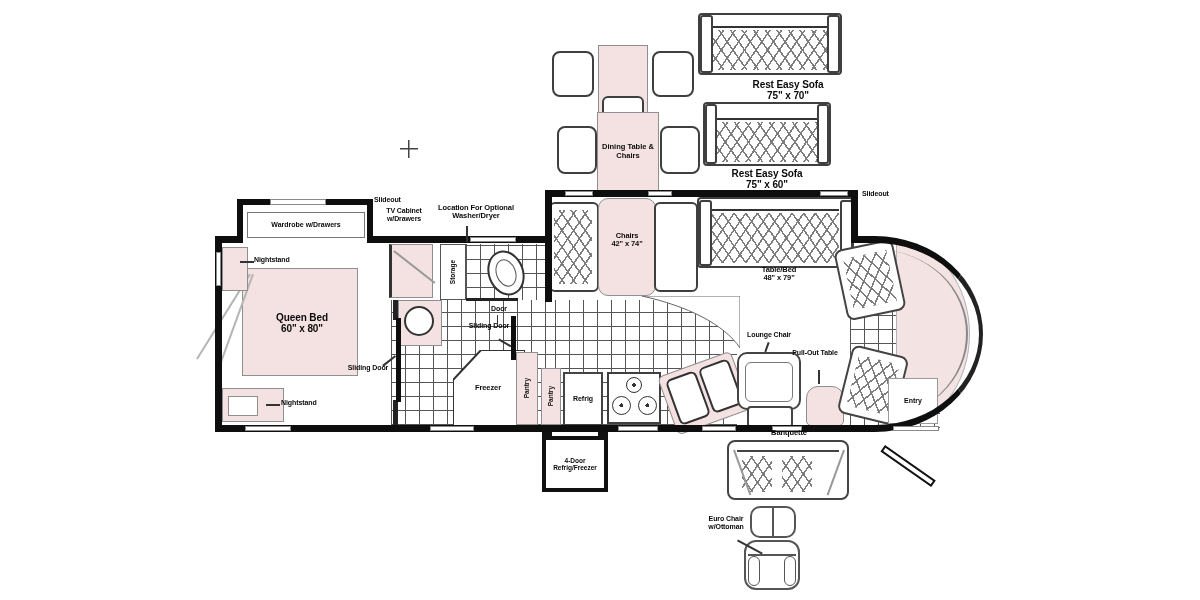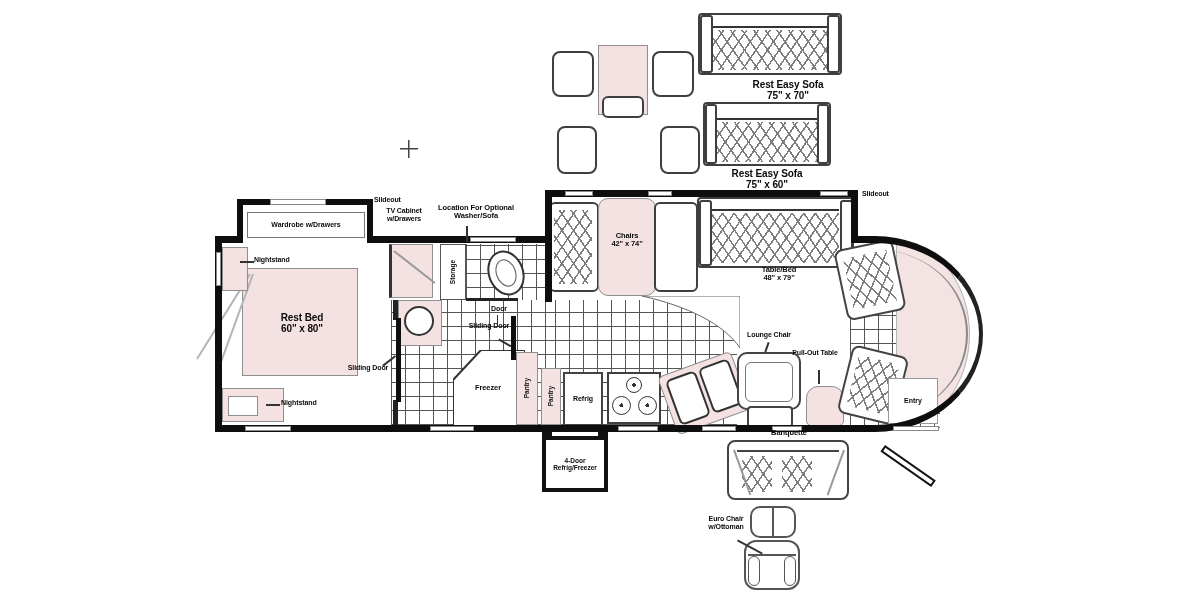--- a/index.html
+++ b/index.html
@@ -27,20 +27,21 @@
 </head>
 <body>
 
 <div id="canvas">
 
   <div class="e pinkbx f" style="left:598px;top:45px;width:50px;height:70px;"></div>
   <div class="e whitebx f" style="left:552px;top:51px;width:42px;height:46px;border-radius:8px;"></div>
   <div class="e whitebx f" style="left:652px;top:51px;width:42px;height:46px;border-radius:8px;"></div>
   <div class="e whitebx f" style="left:602px;top:96px;width:42px;height:22px;border-radius:6px;"></div>
 
+  <div class="e pinkbx flexc f" style="left:597px;top:112px;width:62px;height:80px;font-size:7.5px;padding:4px;">Dining Table &amp; Chairs</div>
   <div class="e whitebx f" style="left:557px;top:126px;width:40px;height:48px;border-radius:8px;"></div>
   <div class="e whitebx f" style="left:660px;top:126px;width:40px;height:48px;border-radius:8px;"></div>
 
   <div class="e whitebx f" style="left:698px;top:13px;width:144px;height:62px;border-radius:4px;"></div>
   <div class="e whitebx f" style="left:700px;top:15px;width:13px;height:58px;border-radius:3px;"></div>
   <div class="e whitebx f" style="left:827px;top:15px;width:13px;height:58px;border-radius:3px;"></div>
   <div class="e f" style="left:713px;top:26px;width:114px;height:1.5px;background:#333;"></div>
   <div class="e vh f" style="left:713px;top:30px;width:114px;height:40px;"></div>
   <div class="lbl" style="left:733px;top:79px;width:110px;">
     <div>Rest Easy Sofa</div>
@@ -91,40 +92,40 @@
   <div class="win" style="left:618px;top:426px;width:40px;height:5px;"></div>
   <div class="win" style="left:702px;top:426px;width:34px;height:5px;"></div>
   <div class="win" style="left:772px;top:426px;width:30px;height:5px;"></div>
   <div class="win" style="left:893px;top:426px;width:46px;height:5px;"></div>
   <div class="win" style="left:216px;top:252px;width:5px;height:34px;"></div>
 
   <div class="e pinkbx f" style="left:242px;top:268px;width:116px;height:108px;"></div>
   <div class="e f" style="left:252px;top:274px;width:1.5px;height:100px;background:#b5b5b5;transform:rotate(20deg);transform-origin:top;"></div>
   <div class="e f" style="left:249px;top:274px;width:1.5px;height:100px;background:#b5b5b5;transform:rotate(32deg);transform-origin:top;"></div>
   <div class="lbl" style="left:262px;top:312px;width:80px;">
-    <div>Rest Bed</div>
+    <div>Queen Bed</div>
     <div>60" x 80"</div>
   </div>
   <div class="e pinkbx f" style="left:222px;top:247px;width:26px;height:44px;"></div>
   <div class="ln" style="left:240px;top:261px;width:14px;height:1.5px;"></div>
   <div class="lbl" style="left:254px;top:256px;width:50px;font-size:7px;text-align:left;">Nightstand</div>
   <div class="e pinkbx f" style="left:222px;top:388px;width:62px;height:34px;"></div>
   <div class="e f" style="left:228px;top:396px;width:30px;height:20px;background:#fff;border:1px solid #8f8f8f;"></div>
   <div class="ln" style="left:266px;top:404px;width:14px;height:1.5px;"></div>
   <div class="lbl" style="left:281px;top:399px;width:50px;font-size:7px;text-align:left;">Nightstand</div>
 
   <div class="e" style="left:393px;top:300px;width:5px;height:20px;background:#222;z-index:4;"></div>
   <div class="e" style="left:393px;top:400px;width:5px;height:25px;background:#222;z-index:4;"></div>
   <div class="e" style="left:396px;top:318px;width:5px;height:84px;background:#0e0e0e;z-index:4;"></div>
   <div class="ln" style="left:381px;top:360px;width:16px;height:1.5px;transform:rotate(-38deg);"></div>
   <div class="lbl" style="left:344px;top:364px;width:48px;font-size:7px;">Sliding Door</div>
 
   <div class="lbl" style="left:374px;top:196px;width:44px;font-size:7px;text-align:left;">Slideout</div>
   <div class="lbl" style="left:379px;top:207px;width:50px;font-size:7px;">TV Cabinet w/Drawers</div>
-  <div class="lbl" style="left:428px;top:204px;width:96px;font-size:7.5px;">Location For Optional Washer/Sofa</div>
+  <div class="lbl" style="left:428px;top:204px;width:96px;font-size:7.5px;">Location For Optional Washer/Dryer</div>
   <div class="ln" style="left:466px;top:226px;width:1.5px;height:16px;"></div>
 
   <div class="e pinkbx f" style="left:389px;top:244px;width:44px;height:54px;border-left:3px solid #333;"></div>
   <div class="e f" style="left:394px;top:250px;width:52px;height:1.5px;background:#999;transform:rotate(38deg);transform-origin:left;"></div>
   <div class="e flexc f" style="left:440px;top:244px;width:26px;height:56px;background:#fff;border:1px solid #555;">
     <span class="vt" style="font-size:6.5px;font-weight:700;">Storage</span>
   </div>
 
   <div class="e f" style="left:488px;top:250px;width:36px;height:46px;background:#fff;border:2px solid #333;border-radius:50%;transform:rotate(-20deg);"></div>
   <div class="e f" style="left:496px;top:259px;width:20px;height:28px;border:1px solid #555;border-radius:50%;transform:rotate(-20deg);background:#fff;"></div>

